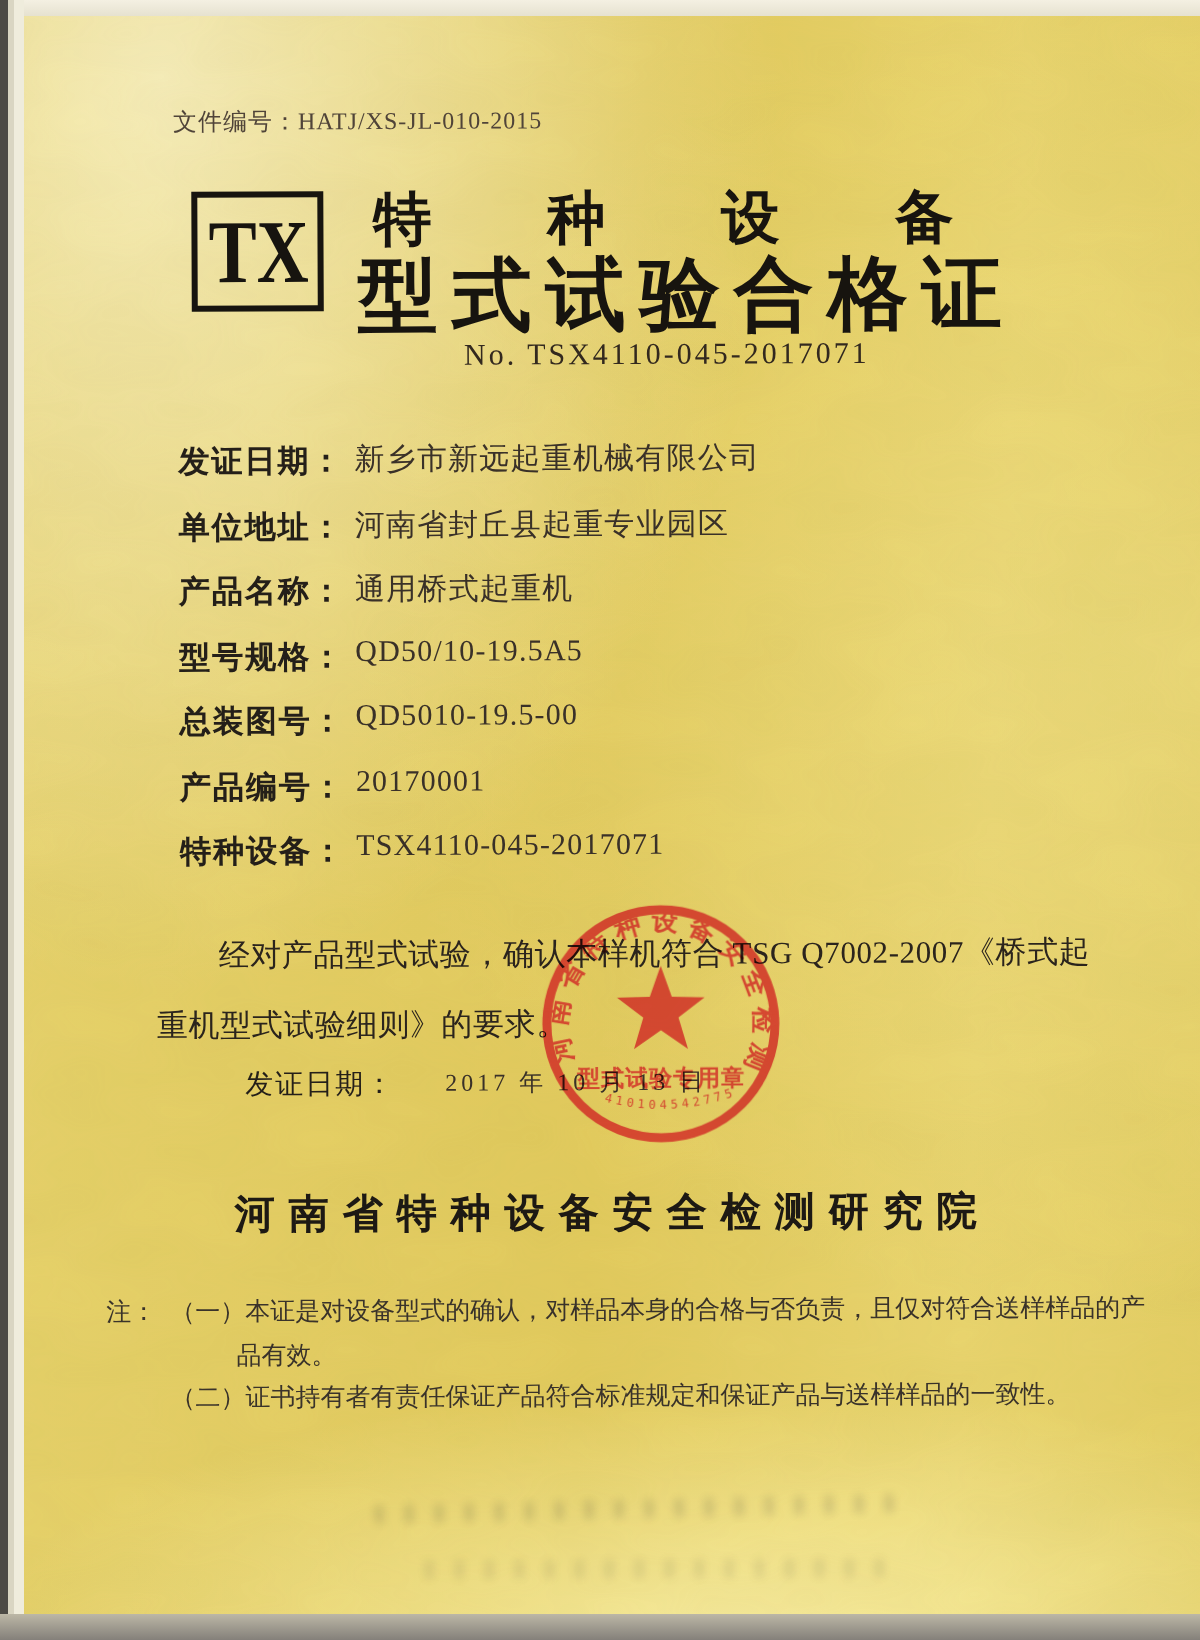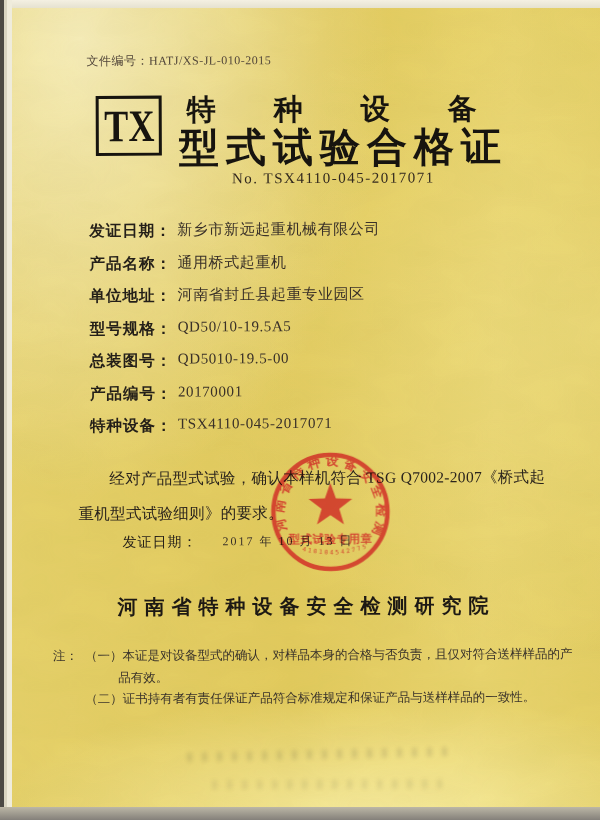--- a/index.html
+++ b/index.html
@@ -86,26 +86,26 @@
     <div class="title-top">特种设备</div>
     <div class="title-main">型式试验合格证</div>
     <div class="cert-no">No.  TSX4110-045-2017071</div>
 
     <div class="fields">
       <div class="field-row">
         <span class="field-label">发证日期：</span>
         <span class="field-value">新乡市新远起重机械有限公司</span>
       </div>
       <div class="field-row">
+        <span class="field-label">单位地址：</span>
+        <span class="field-value">河南省封丘县起重专业园区</span>
+      </div>
+      <div class="field-row">
         <span class="field-label">产品名称：</span>
         <span class="field-value">通用桥式起重机</span>
-      </div>
-      <div class="field-row">
-        <span class="field-label">单位地址：</span>
-        <span class="field-value">河南省封丘县起重专业园区</span>
       </div>
       <div class="field-row">
         <span class="field-label">型号规格：</span>
         <span class="field-value">QD50/10-19.5A5</span>
       </div>
       <div class="field-row">
         <span class="field-label">总装图号：</span>
         <span class="field-value">QD5010-19.5-00</span>
       </div>
       <div class="field-row">

